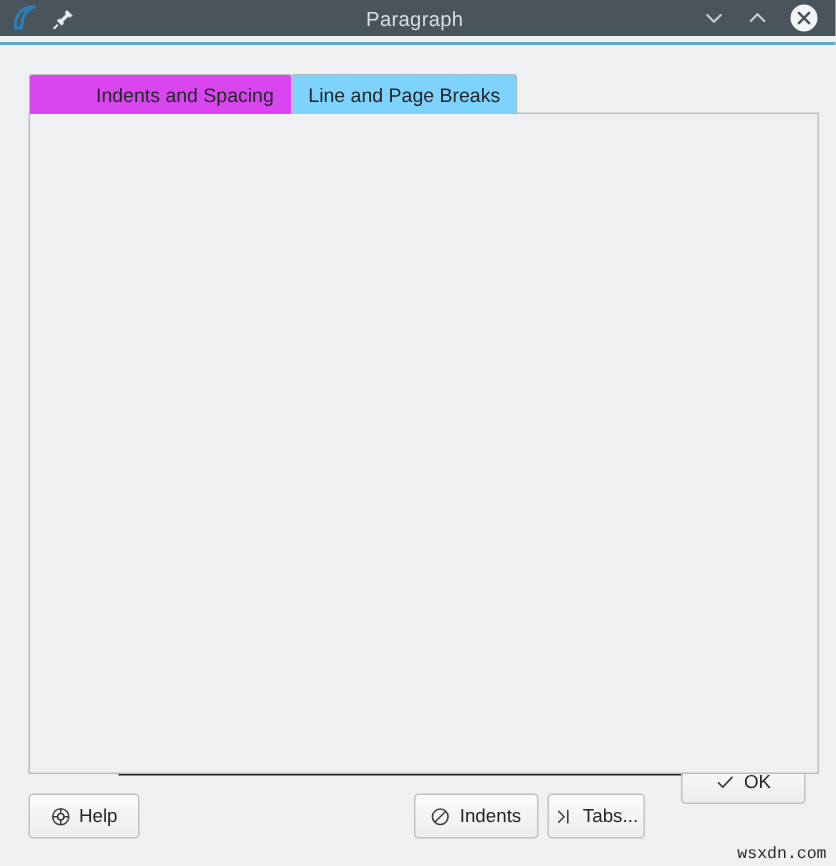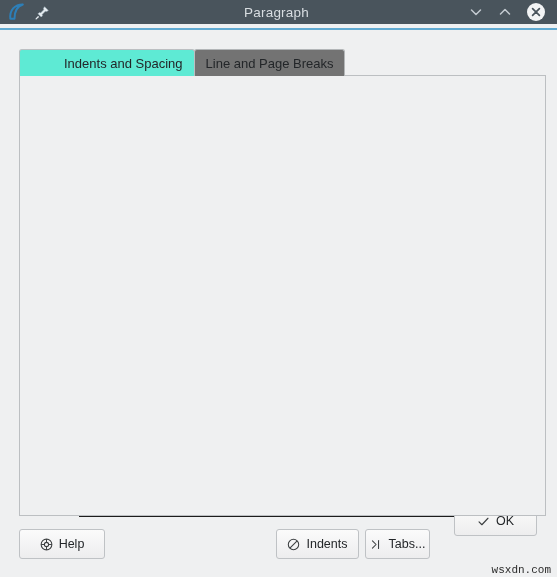--- a/index.html
+++ b/index.html
@@ -73,28 +73,28 @@
     line-height: 27px;
     padding: 0 11px;
     font-size: 13px;
     border: 1px solid #bcbfc2;
     border-bottom: none;
     border-radius: 3px 3px 0 0;
     color: #232629;
     box-sizing: border-box;
   }
   .tab.active {
-    background: #5eead4;
+    background: #d946ef;
     border-color: #bcbfc2;
     position: relative;
     z-index: 4;
     padding-left: 44px;
   }
   .tab.inactive {
-    background: #737373;
+    background: #7dd3fc;
     border-color: #b3b6b8;
     margin-left: -1px;
   }
 
   
   .panel {
     position: absolute;
     left: 19px; top: 75px;
     width: 527px;
     height: 441px;
@@ -327,21 +327,21 @@
 <div class="preview-box">
   <div class="pv-line pv-ghost">Previous Paragraph  Previous Paragraph  Previous Paragraph  Previous Paragraph</div>
   <div class="pv-line pv-bold">Previous Paragraph  Previous Paragraph  Previous Paragraph</div>
   <div class="pv-line pv-body">This paragraph  represents words as  they might  appear in your document.   To see the</div>
   <div class="pv-line pv-body">text from your document used in this preview, position your cursor in a document</div>
   <div class="pv-line pv-body">paragraph with some text in it and open this dialogue.</div>
   <div class="pv-line pv-ghost">Following Paragraph  Following Paragraph  Following Paragraph  Following Paragraph</div>
   <div class="pv-line pv-bold">Following Paragraph  Following Paragraph  Following Paragraph</div>
 </div>
 
-<div class="btn" style="left:19px; top:529px; width:86px;">
+<div class="btn" style="left:19px; top:529px; width:74px;">
   <span>
     <svg width="13" height="13" viewBox="0 0 16 16">
       <circle cx="8" cy="8" r="6.6" fill="none" stroke="#3c3f41" stroke-width="1.3"></circle>
       <circle cx="8" cy="8" r="2.6" fill="none" stroke="#3c3f41" stroke-width="1.3"></circle>
       <path d="M8 1.4 L8 5.4 M8 10.6 L8 14.6 M1.4 8 L5.4 8 M10.6 8 L14.6 8" stroke="#3c3f41" stroke-width="1.2"></path>
     </svg>
   </span>
   <span>Help</span>
 </div>
 

